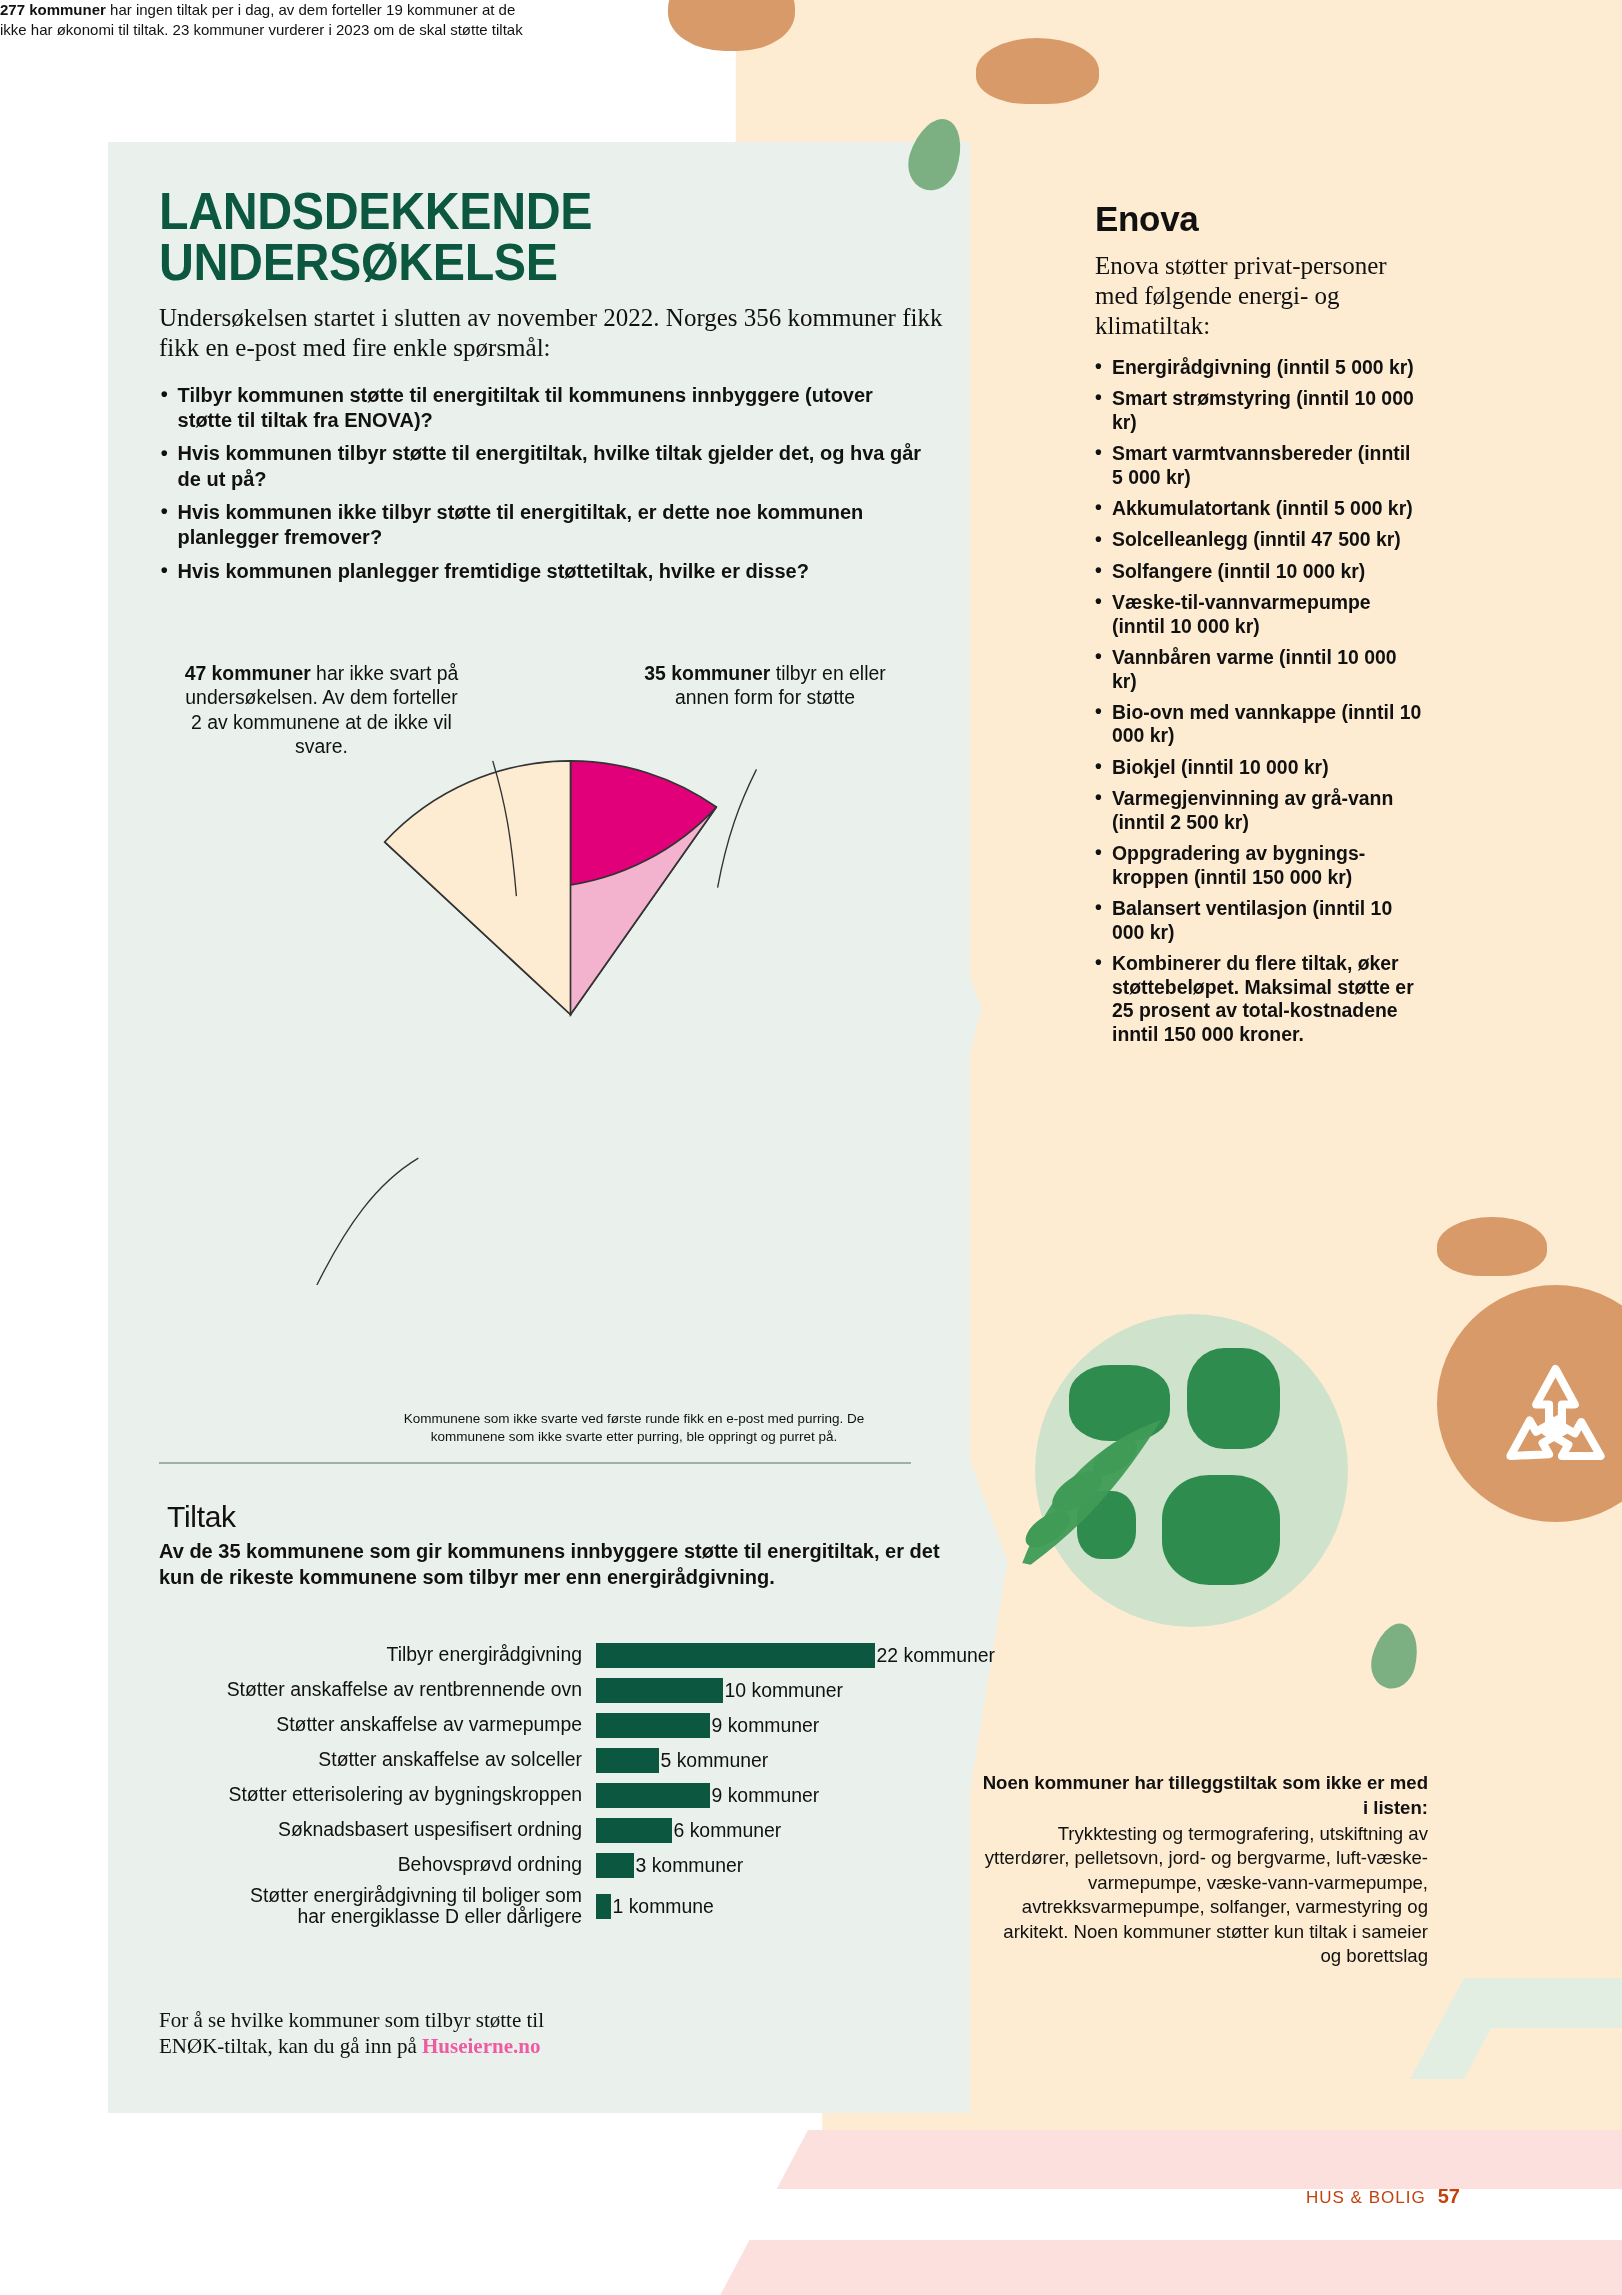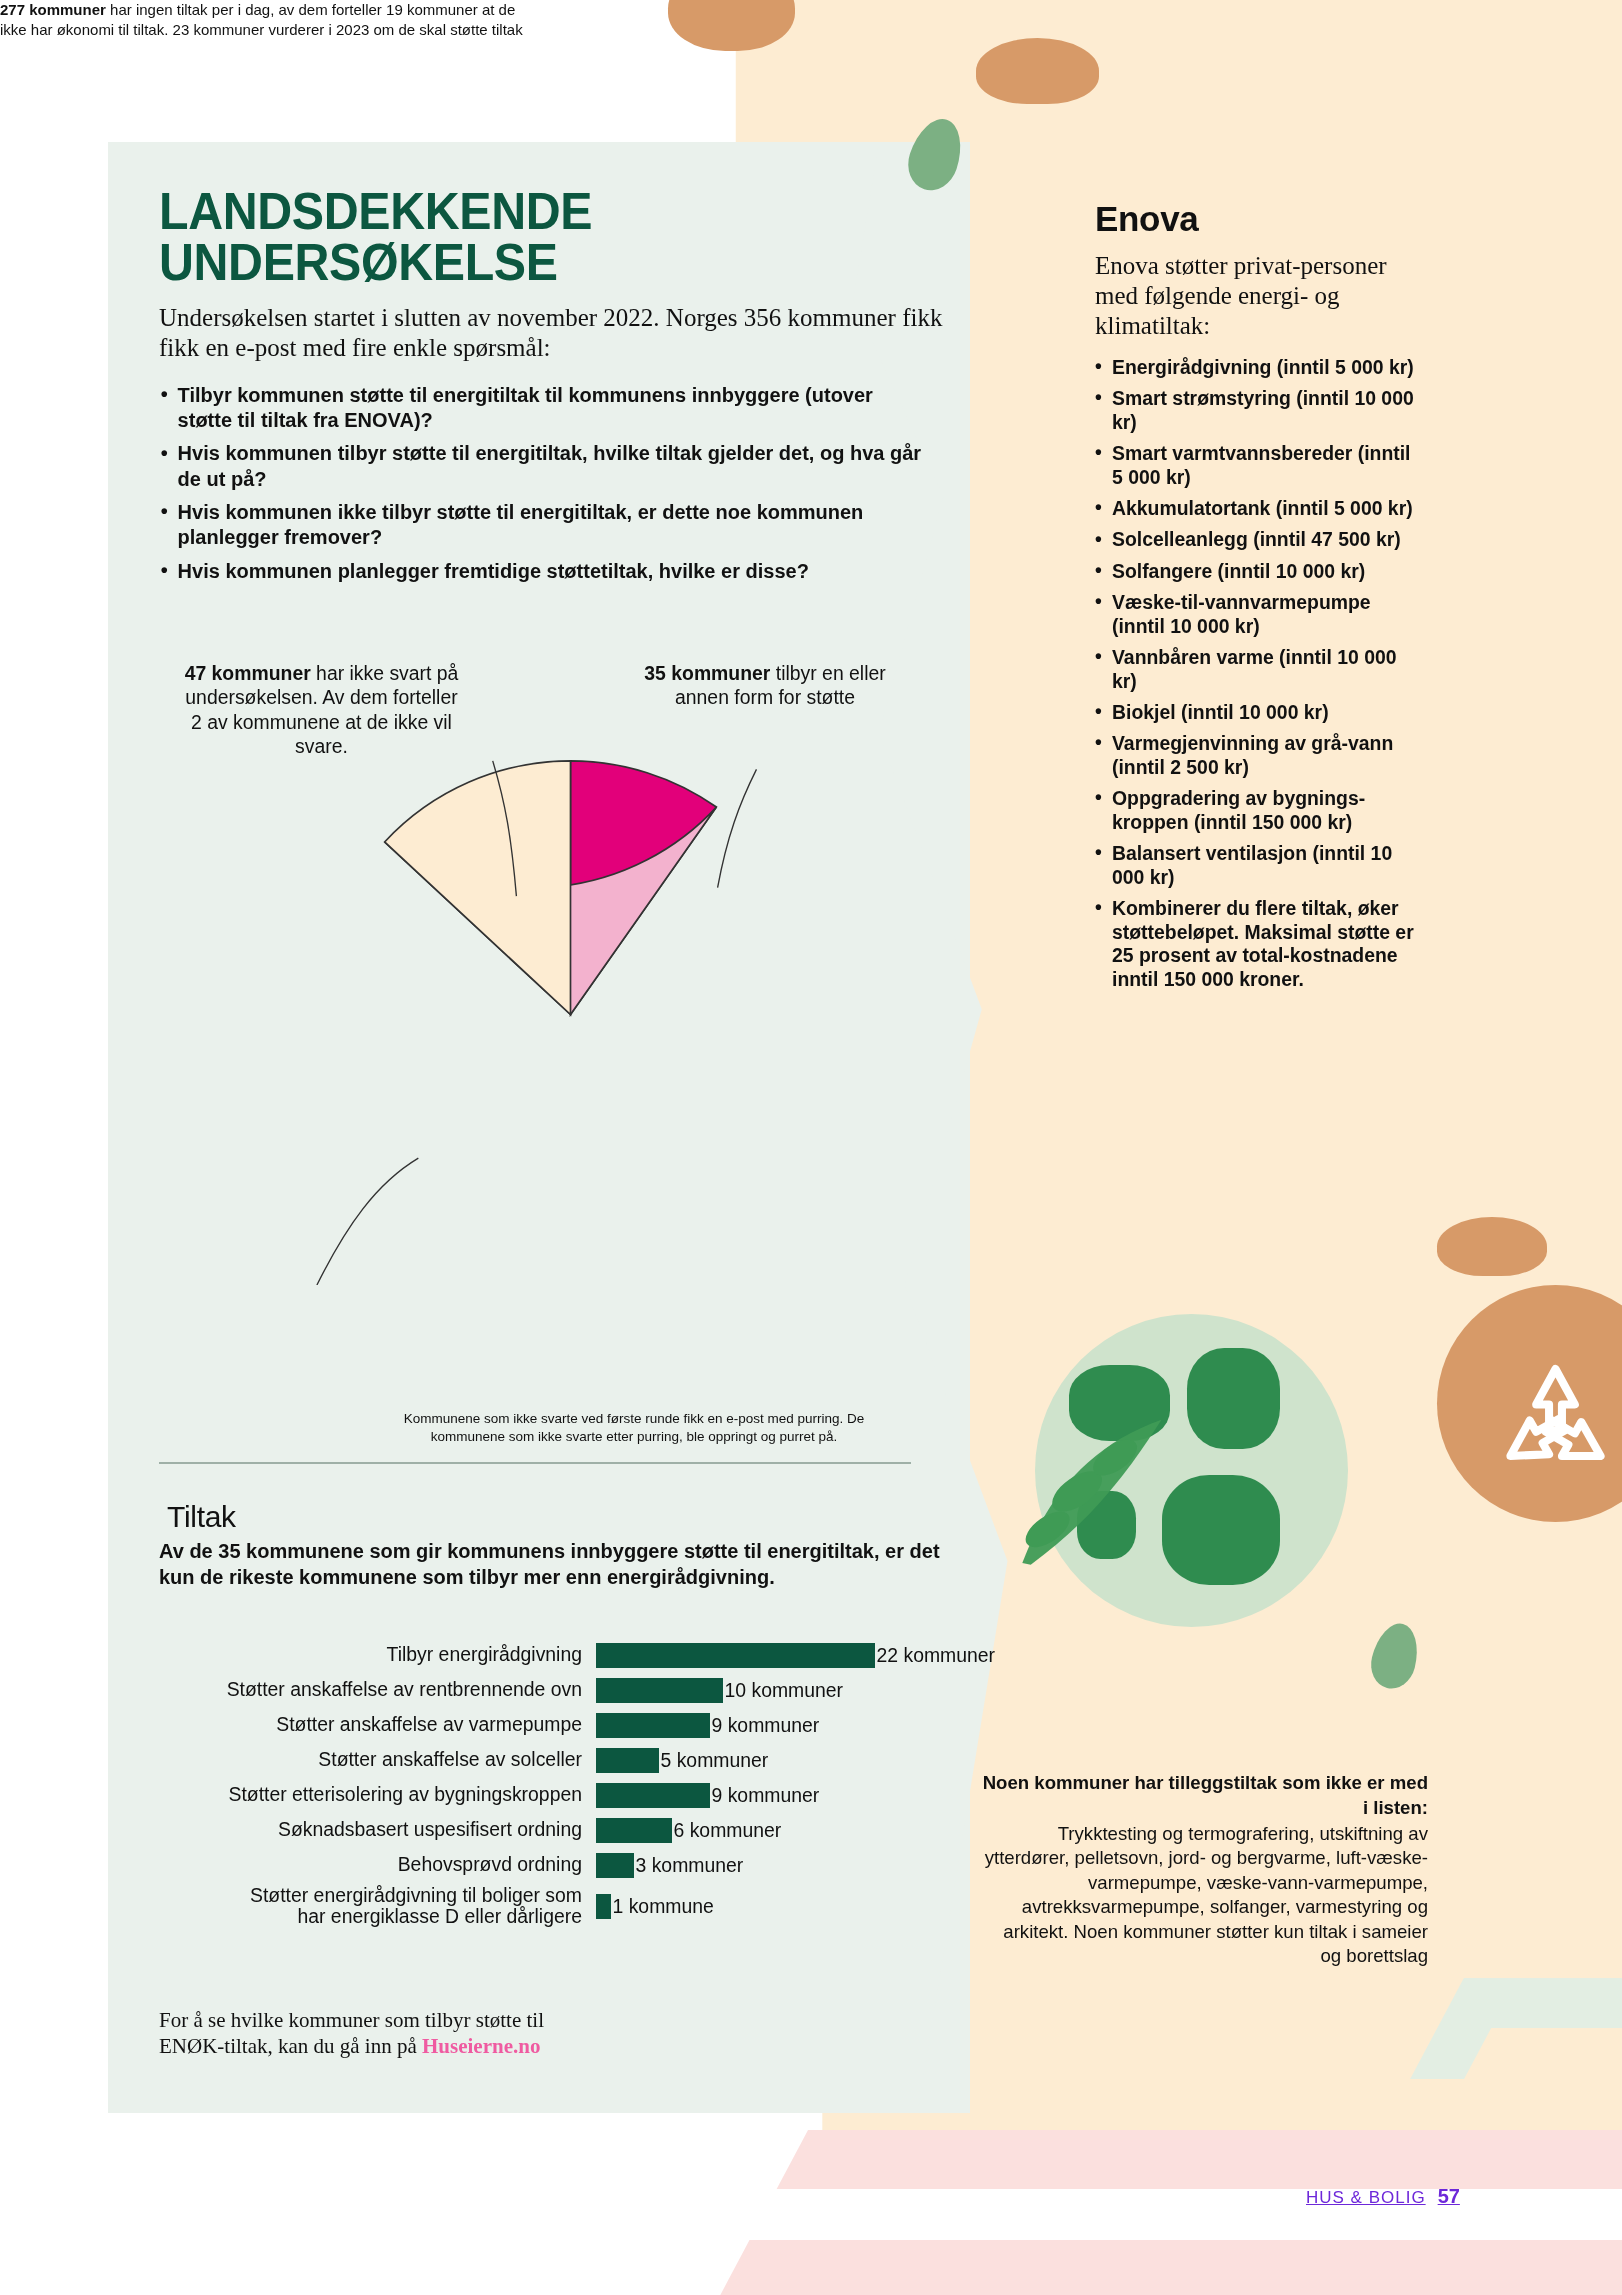--- a/index.html
+++ b/index.html
@@ -90,21 +90,21 @@
   .bar-label{width:423px;text-align:right;padding-right:13.5px;font-size:19.4px;line-height:1.1;white-space:pre-line;}
   .bar-bar{height:25px;background:#0c5740;}
   .bar-val{font-size:19.4px;padding-left:2px;white-space:nowrap;}
 
   #note-block{position:absolute;left:980px;top:1771px;width:448px;text-align:right;font-size:18.6px;line-height:1.32;}
   #note-block .nb-head{font-weight:bold;display:block;margin-bottom:1.7px;}
 
   #cta{position:absolute;left:159px;top:2007px;width:693px;font-family:"Liberation Serif", serif;font-size:21px;line-height:1.25;}
   #cta .brand{color:#ef5ba1;font-weight:bold;}
 
-  #footer{position:absolute;left:1306px;top:2185px;font-size:17px;letter-spacing:1px;color:#6d28d9;text-decoration:underline;}
+  #footer{position:absolute;left:1306px;top:2185px;font-size:17px;letter-spacing:1px;color:#c2410c;}
   #footer .pg{font-weight:bold;font-size:20px;margin-left:12px;letter-spacing:0;}
 </style>
 </head>
 <body>
 
 <div class="page">
 
   <div id="bg-cream" class="deco"></div>
   <div id="bg-mint2" class="deco"></div>
   <div id="bg-mint" class="deco"></div>
@@ -245,20 +245,21 @@
     <p class="enova-intro">Enova støtter privat-personer med følgende energi- og klimatiltak:</p>
     <ul class="elist">
       <li>Energirådgivning (inntil 5 000 kr)</li>
       <li>Smart strømstyring (inntil 10 000 kr)</li>
       <li>Smart varmtvannsbereder (inntil 5 000 kr)</li>
       <li>Akkumulatortank (inntil 5 000 kr)</li>
       <li>Solcelleanlegg (inntil 47 500 kr)</li>
       <li>Solfangere (inntil 10 000 kr)</li>
       <li>Væske-til-vannvarmepumpe (inntil 10 000 kr)</li>
       <li>Vannbåren varme (inntil 10 000 kr)</li>
+      <li>Bio-ovn med vannkappe (inntil 10 000 kr)</li>
       <li>Biokjel (inntil 10 000 kr)</li>
       <li>Varmegjenvinning av grå-vann (inntil 2 500 kr)</li>
       <li>Oppgradering av bygnings-kroppen (inntil 150 000 kr)</li>
       <li>Balansert ventilasjon (inntil 10 000 kr)</li>
       <li>Kombinerer du flere tiltak, øker støttebeløpet. Maksimal støtte er 25 prosent av total-kostnadene inntil 150 000 kroner.</li>
     </ul>
   </div>
 
 </div>
 

